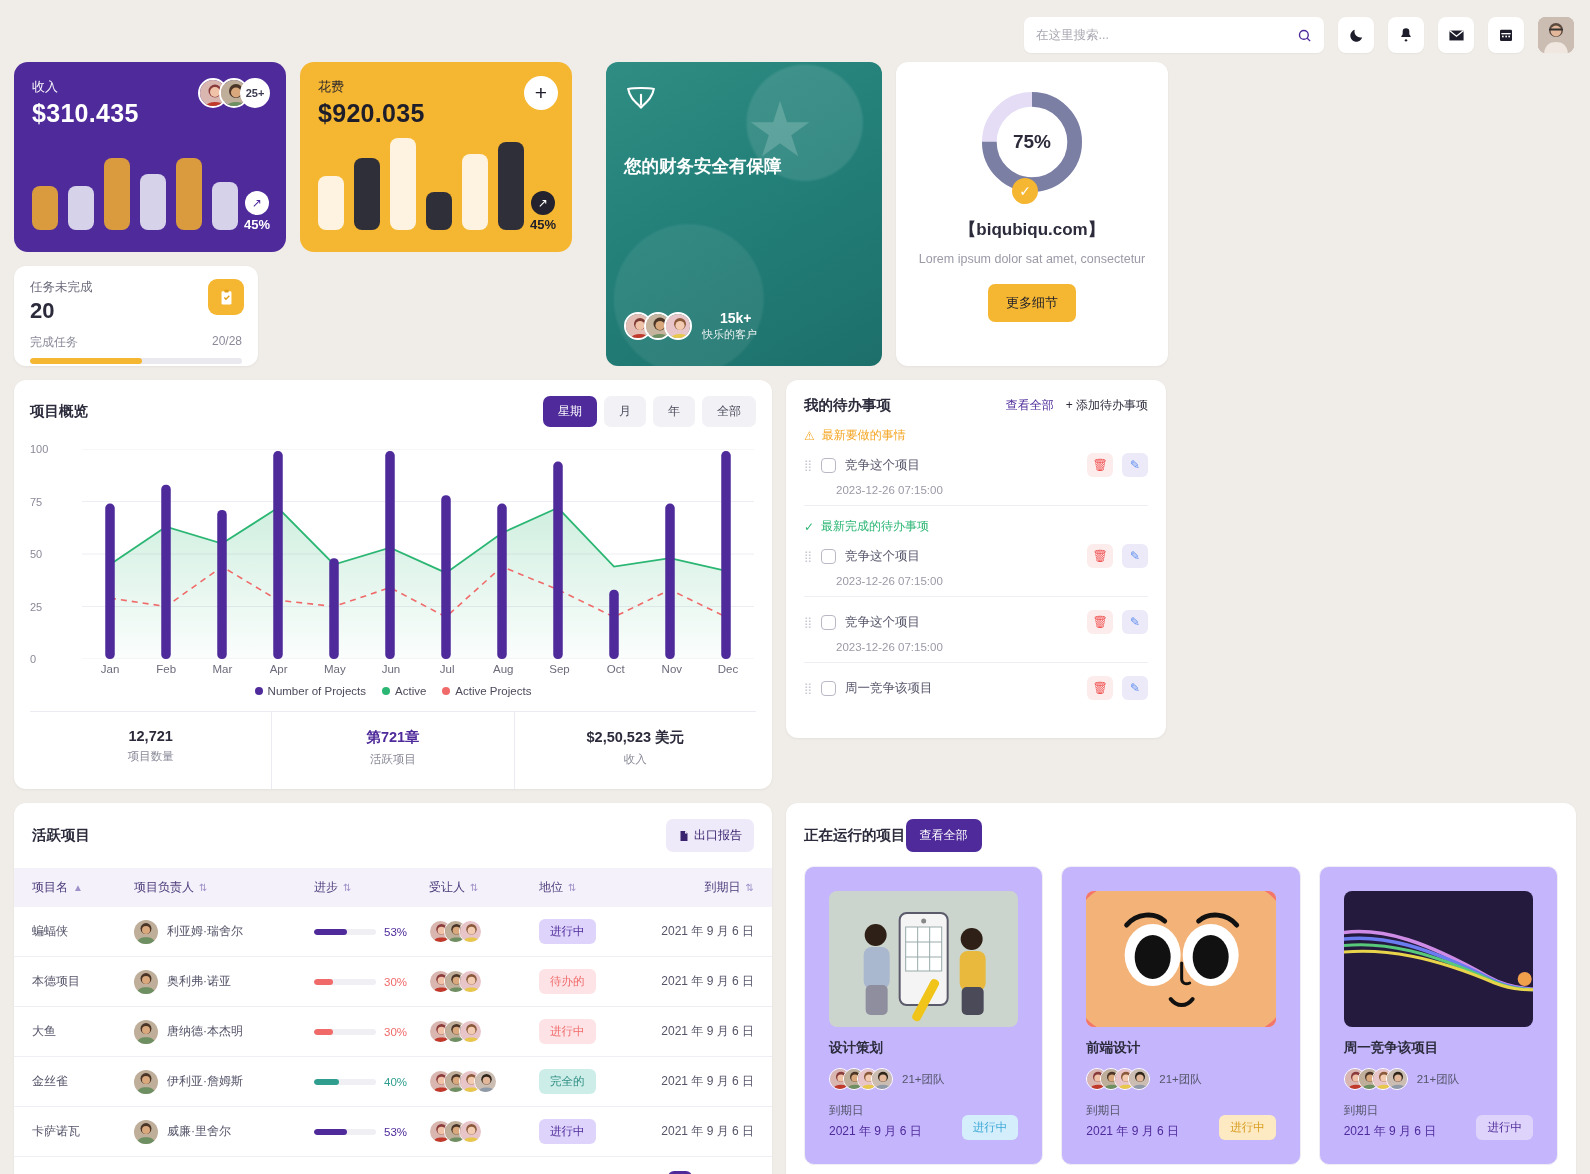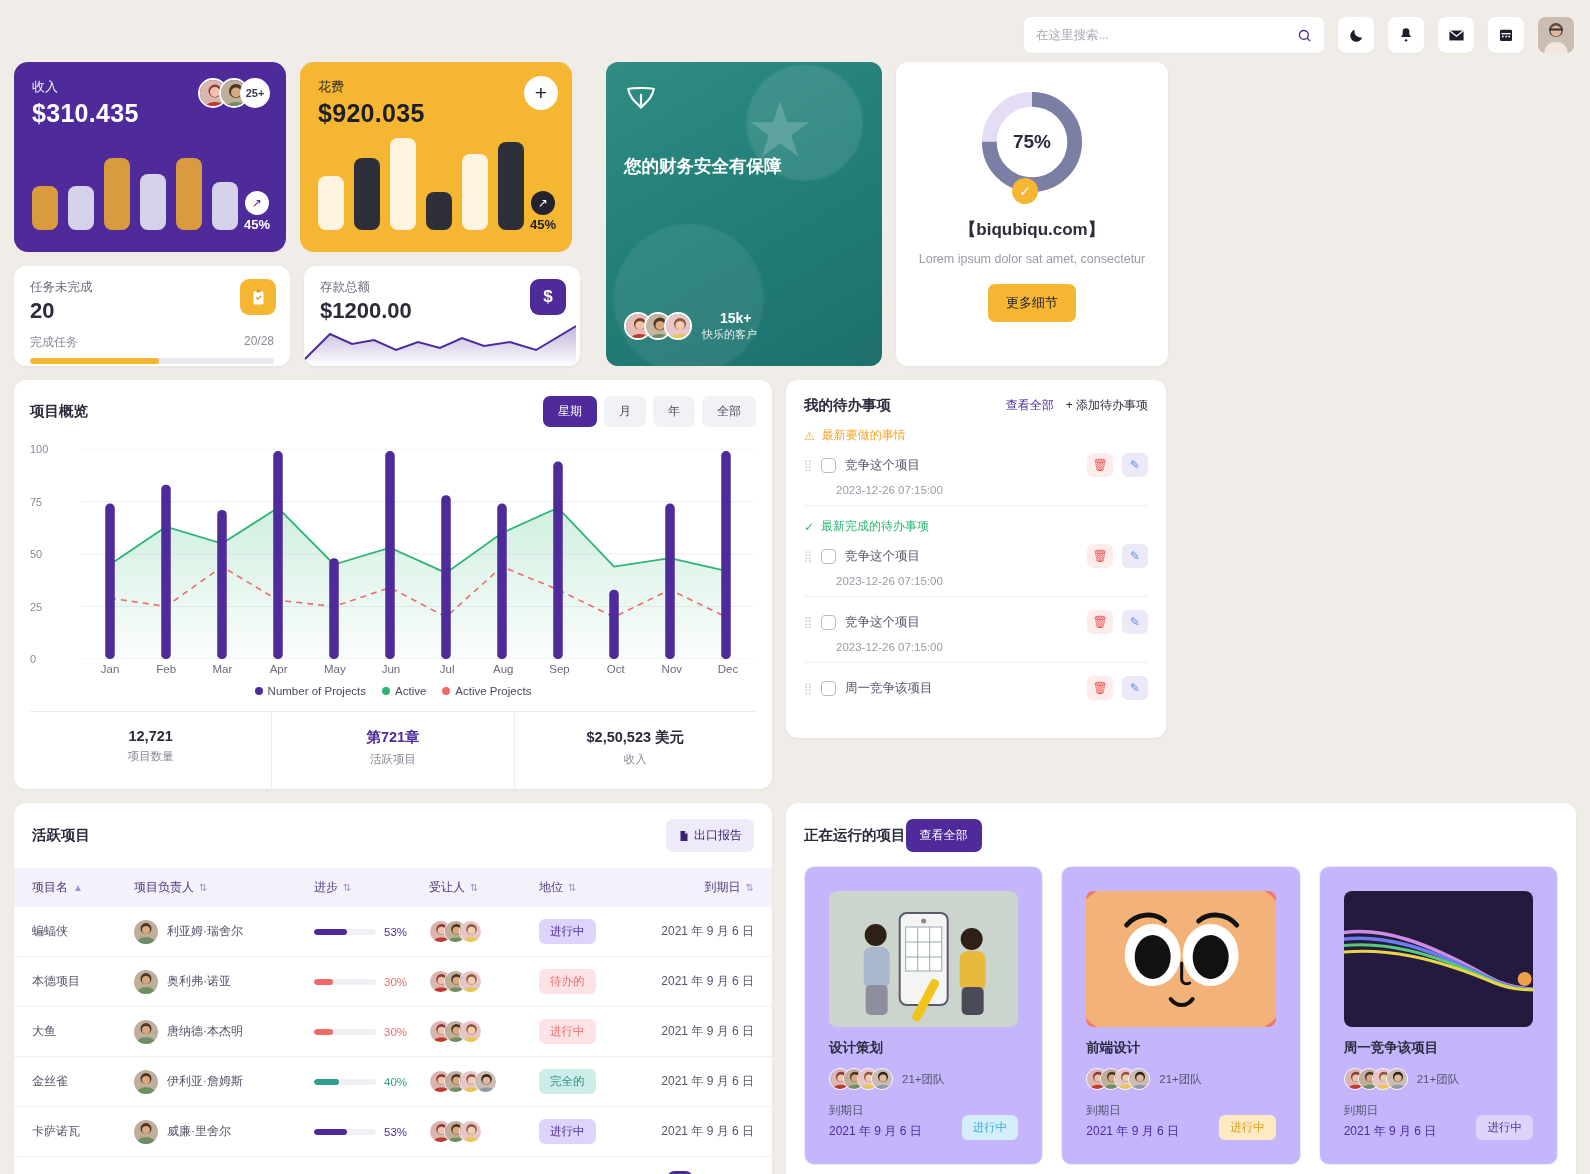--- a/index.html
+++ b/index.html
@@ -49,21 +49,21 @@
   .yellow .pct-circle{ background:#23222e; color:#fff;}
   .pct-badge .pv { font-size:13px; font-weight:700;}
   .avstack { position:absolute; right:16px; top:16px; display:flex; }
   .avstack .av { width:30px;height:30px;border-radius:50%;border:2px solid #fff; margin-left:-9px; overflow:hidden;}
   .avstack .av:first-child{margin-left:0;}
   .av-more { width:30px;height:30px;border-radius:50%;background:#fff;color:#3b3b4f;font-size:11px;font-weight:600;
     display:flex;align-items:center;justify-content:center;margin-left:-9px;border:2px solid #fff;}
   .plus-btn { position:absolute; right:14px; top:14px; width:34px;height:34px;border-radius:50%;background:#fff;
     display:flex;align-items:center;justify-content:center;font-size:21px;color:#1d1d2b;cursor:pointer;}
 
-  .mini-card { width:276px; height:100px; padding:13px 16px; position:relative; overflow:hidden;}
+  .mini-card { width:244px; height:100px; padding:13px 16px; position:relative; overflow:hidden;}
   .mini-card .mlbl { font-size:12.5px; color:#6b6b7b;}
   .mini-card .mval { font-size:22px; font-weight:700; margin-top:2px;}
   .mini-icon { position:absolute; right:14px; top:13px; width:36px;height:36px;border-radius:9px;
      display:flex;align-items:center;justify-content:center; font-size:17px;}
   .prog-line { display:flex; justify-content:space-between; font-size:12px; color:#8a8a99; margin-top:10px;}
   .prog-bar { height:6px; background:#e9e9ef; border-radius:4px; margin-top:7px; overflow:hidden;}
   .prog-bar i { display:block; height:100%; background:#f5b731; border-radius:4px;}
 
   
   .promo { width:276px; height:304px; border-radius:12px; padding:20px 18px; color:#fff; position:relative; overflow:hidden;
@@ -301,35 +301,20 @@
               </div>
               <div class="prog-line">
                 <span>完成任务</span>
                 <span>20/28</span>
               </div>
               <div class="prog-bar">
                   <i style="width:53%"></i>
                 </div>
             </div>
 
-            <div class="card mini-card">
-              <div class="mlbl">存款总额</div>
-              <div class="mval">$1200.00</div>
-              <div class="mini-icon" style="background:#4e2a9a;color:#fff;font-weight:700;">$</div>
-              <svg viewBox="0 0 272 46" preserveAspectRatio="none" style="position:absolute;left:0;bottom:0;width:272px;height:46px">
-                <defs>
-                    <linearGradient id="dg" x1="0" y1="0" x2="0" y2="1">
-                      <stop offset="0" stop-color="#4e2a9a" stop-opacity=".35"></stop>
-                      <stop offset="1" stop-color="#4e2a9a" stop-opacity="0"></stop>
-                    </linearGradient>
-                  </defs>
-                <path d="M0 40 L26 14 L48 24 L70 20 L92 30 L114 22 L136 28 L158 18 L180 26 L206 22 L232 30 L272 6 L272 46 L0 46 Z" fill="url(#dg)"></path>
-                <path d="M0 40 L26 14 L48 24 L70 20 L92 30 L114 22 L136 28 L158 18 L180 26 L206 22 L232 30 L272 6" fill="none" stroke="#4e2a9a" stroke-width="2"></path>
-              </svg>
-            </div>
           </div>
         </div>
 
         <div class="promo">
           <svg width="34" height="34" viewBox="0 0 24 24" fill="none" stroke="#fff" stroke-width="1.5">
             <path d="M3 5c4-1 14-1 18 0-1 6-5 9-9 13-4-4-8-7-9-13z"></path>
               <path d="M12 9v7" stroke-linecap="round"></path>
           </svg>
           <div class="star">★</div>
           <h3>您的财务安全有保障</h3>

